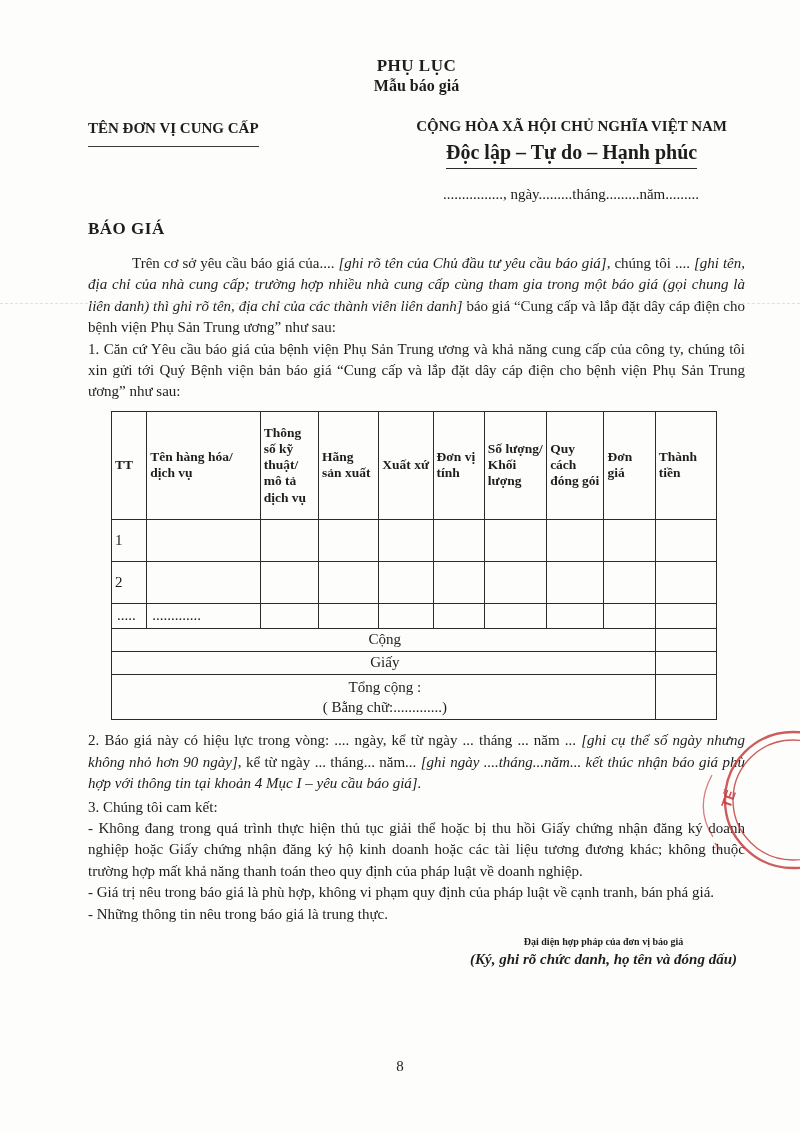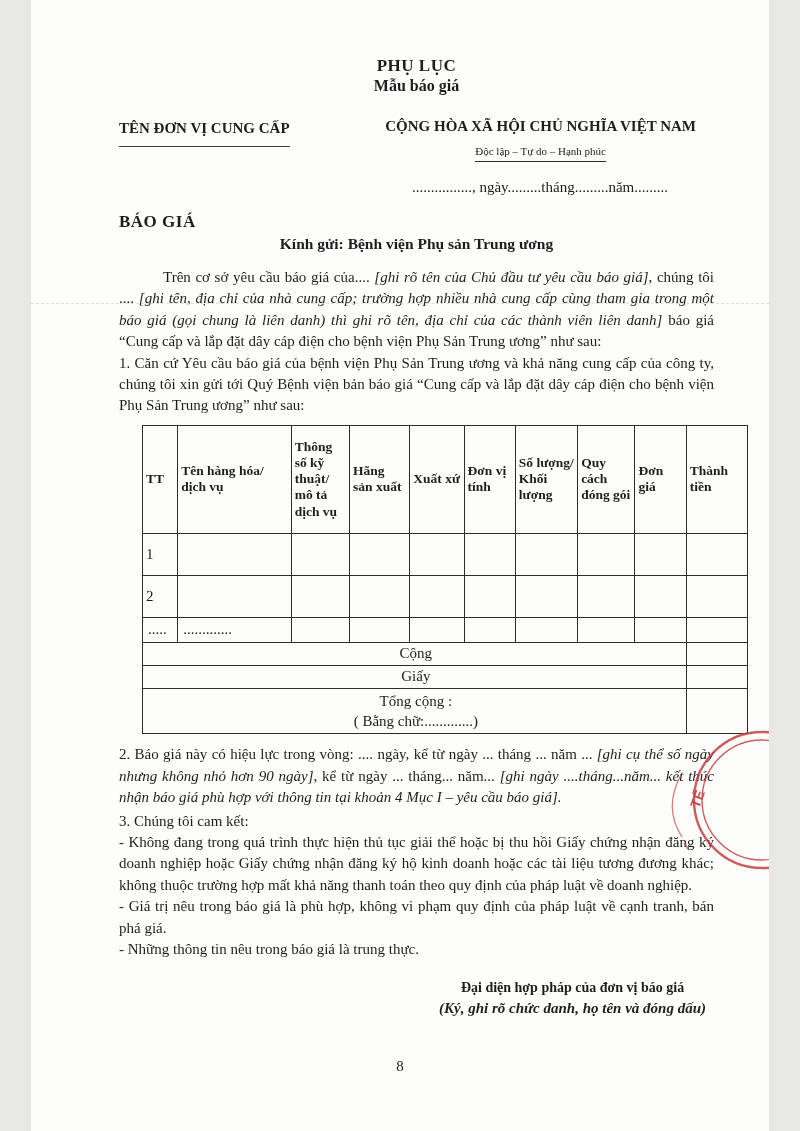--- a/index.html
+++ b/index.html
@@ -1,39 +1,39 @@
 <!DOCTYPE html>
 <html><head>
 <meta charset="utf-8">
 <style>
   * { margin:0; padding:0; box-sizing:border-box; }
   html,body { background:#e8e8e6; }
   .page {
     position:relative;
-    width:738px; height:1131px;
+    width:800px; height:1131px;
     margin:0 auto;
     background:#fdfdfb;
     overflow:hidden;
     font-family:"Liberation Serif","DejaVu Serif",serif;
     color:#1d1d1d;
   }
   .content { padding:55px 55px 0 88px; }
 
   .it { font-style:italic; }
 
   .title-block { text-align:center; line-height:1.25; }
   .doc-title { font-size:17px; font-weight:bold; letter-spacing:.5px; }
   .doc-subtitle { font-size:16px; font-weight:bold; }
 
   .header-cols { display:flex; justify-content:space-between; align-items:flex-start; margin-top:20px; }
   .supplier { font-size:15px; font-weight:bold; padding-top:4px; }
   .supplier .u { display:inline-block; border-bottom:1.5px solid #3a3a3a; padding-bottom:9px; }
   .gov { text-align:center; margin-right:18px; line-height:1.45; }
   .gov-l1 { font-size:15px; font-weight:bold; }
-  .gov-l2 { font-size:11px; font-weight:normal; display:inline-block; border-bottom:1.5px solid #2a2a2a; padding-bottom:1px; }
+  .gov-l2 { font-size:20px; font-weight:bold; display:inline-block; border-bottom:1.5px solid #2a2a2a; padding-bottom:1px; }
 
   .date-line { text-align:right; padding-right:46px; margin-top:17px; font-size:15px; }
 
   .quote-heading { text-align:left; font-size:17px; font-weight:bold; margin-top:16px; letter-spacing:.5px; }
   .recipient { text-align:center; font-size:15.5px; font-weight:bold; margin-top:3px; }
 
   .para { font-size:15px; line-height:21.4px; text-align:justify; }
   .para.indent { text-indent:44px; }
   .mt2 { margin-top:14px; }
 
@@ -51,21 +51,21 @@
   tr.r-tall td { height:42px; }
   tr.r-dots td { height:25px; text-align:left; padding-left:5px; }
   tr.r-sum td { text-align:center; padding-left:6px; height:23px; font-size:15px; }
   tr.r-sum td.sum-total { height:45px; vertical-align:top; line-height:1.35; padding-top:2px; }
 
   .sec2 { margin-top:10px; }
   .sec3-head { margin-top:2px; }
 
   .signature { display:flex; justify-content:flex-end; margin-top:10px; padding-right:8px; }
   .signature .sig-inner { text-align:center; line-height:1.4; }
-  .sig-title { font-size:14px; font-weight:bold;margin-top:8px; }
+  .sig-title { font-size:10px; font-weight:bold; }
   .sig-note { font-size:15px; font-weight:bold; font-style:italic; }
 
   .page-number { position:absolute; left:0; right:0; top:1058px; text-align:center; font-size:15px; }
 
   .fold-line { position:absolute; left:0; right:0; top:303px; border-top:1px dashed #dcdcd6; opacity:.8; }
 
   .stamp { position:absolute; top:713px; right:0; width:104px; height:180px; }
 </style>
 </head>
 <body>
@@ -85,21 +85,20 @@
       </div>
       <div class="gov">
         <div class="gov-l1">CỘNG HÒA XÃ HỘI CHỦ NGHĨA VIỆT NAM</div>
         <div><span class="gov-l2">Độc lập – Tự do – Hạnh phúc</span></div>
       </div>
     </div>
 
     <div class="date-line">................, ngày.........tháng.........năm.........</div>
 
     <div class="quote-heading">BÁO GIÁ</div>
-    <div class="recipient">Kính gửi: Bệnh viện  Phụ sản Trung ương</div>
 
     <p class="para indent mt2"><span>Trên cơ sở yêu cầu báo giá của.... </span><span class="it">[ghi rõ tên của Chủ đầu tư yêu cầu báo giá]</span><span>, chúng tôi .... </span><span class="it">[ghi tên, địa chỉ của nhà cung cấp; trường hợp nhiều nhà cung cấp cùng tham gia trong một báo giá (gọi chung là liên danh) thì ghi rõ tên, địa chỉ của các thành viên liên danh]</span><span> báo giá “Cung cấp và lắp đặt dây cáp điện cho bệnh viện Phụ Sản Trung ương” như sau:</span></p>
     <p class="para"><span>1. Căn cứ Yêu cầu báo giá của bệnh viện Phụ Sản Trung ương và khả năng cung cấp của công ty, chúng tôi xin gửi tới Quý Bệnh viện bản báo giá “Cung cấp và lắp đặt dây cáp điện cho bệnh viện Phụ Sản Trung ương” như sau:</span></p>
 
     <table class="quote">
       <colgroup>
           <col style="width: 35px;">
           <col style="width: 113px;">
           <col style="width: 58px;">
           <col style="width: 60px;">

